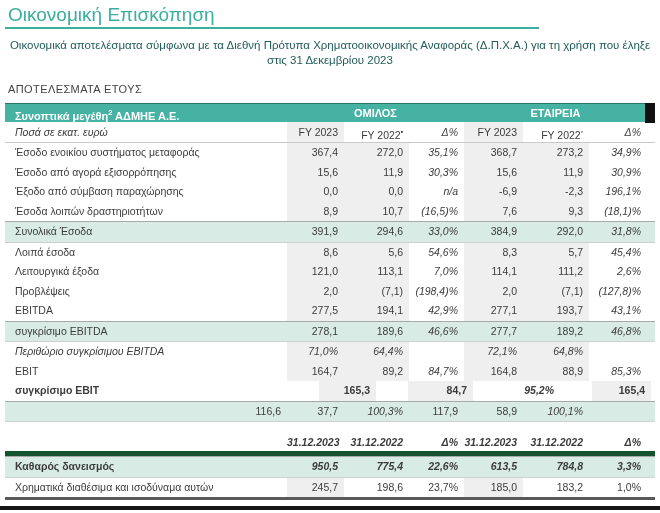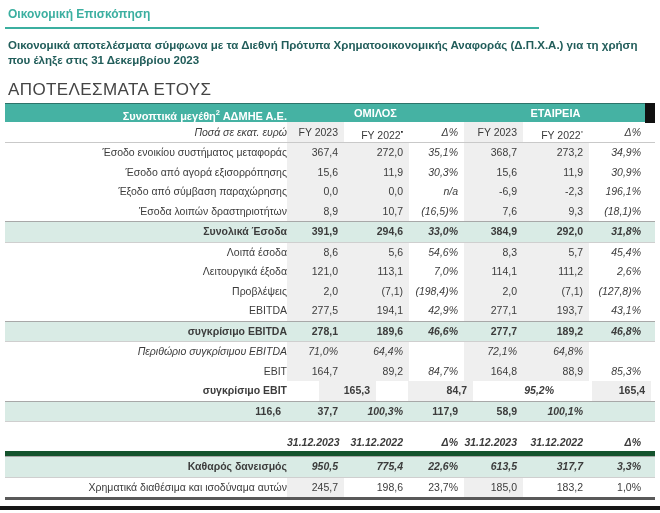--- a/index.html
+++ b/index.html
@@ -7,45 +7,45 @@
   body {
     width:660px; height:513px; overflow:hidden; position:relative;
     font-family:"Liberation Sans", sans-serif; color:#3c3c3c;
     -webkit-font-smoothing:antialiased;
   }
   .page { width:660px; height:513px; position:relative; }
 
   
   .title-wrap { padding:5px 8px 0 8px; }
   .page-title {
-    color:#3bafa0; font-size:12px; font-weight:bold; line-height:19px;
+    color:#3bafa0; font-size:19px; font-weight:normal; line-height:19px;
   }
   .title-underline {
     height:0; border-bottom:2px solid #3bafa0; width:534px; margin:3px 0 0 -3px;
   }
   .subtitle {
     margin:9px 8px 0 8px; max-width:648px;
-    color:#215d5a; font-size:11.5px; font-weight:bold; line-height:15px;
+    color:#215d5a; font-size:11.5px; font-weight:normal; line-height:15px;text-align:center;
   }
   .section-heading {
-    margin:14px 8px 0 8px; color:#444; font-size:17px; letter-spacing:0.4px;
+    margin:14px 8px 0 8px; color:#444; font-size:11px; letter-spacing:0.4px;
     line-height:15px;
   }
 
   
   .table {
     margin:6px 0 0 5px; width:650px; font-size:10.5px;
   }
   .trow {
     display:grid;
     grid-template-columns:282px 57px 65px 55px 59px 66px 58px;
     align-items:center;
   }
   .c { line-height:19.5px; height:19.5px; white-space:nowrap; overflow:hidden; }
-  .c.label { padding-left:4px; text-align:right; }
+  .c.label { padding-left:10px; text-align:left; }
   .c.num { text-align:right; padding-right:6px; }
   .pct { font-style:italic; }
 
   
   .band {
     position:relative; background:#45b2a3; height:19px; color:#fff;
     border-top:1px solid rgba(0,0,0,0.35);
   }
   .band .c { height:19px; line-height:18px; font-weight:bold; font-size:11px; }
   .band .grp { text-align:center; }
@@ -59,21 +59,21 @@
   .subhead .label { font-style:italic; }
   .subhead .dpct { font-style:italic; }
   sup.mark1 { font-size:6.5px; color:#111; }
   sup.mark2 { font-size:6.5px; color:#8f8f8f; }
   sup.h2 { font-size:7.5px; }
 
   
   .shade { background:#efefef; }
 
   
-  .s-total { background:#d9ebe5; font-weight:bold; border-top:1px solid #a8a8a8; border-bottom:1px solid #cfcfcf; }
+  .s-total { background:#d9ebe5; font-weight:normal; border-top:1px solid #a8a8a8; border-bottom:1px solid #cfcfcf; }
   .s-bold { font-weight:bold;gap:32px; }
   .s-italic .c { font-style:italic; }
 
   
   .gap { height:11px; }
   .dates { border-bottom:5px solid #14532d; }
   .dates .c { font-weight:bold; font-style:italic; height:18px; line-height:18px; }
   .sec2-wrap { border-bottom:3px solid #595959; }
   .s-netdebt { background:#d9ebe5; font-weight:bold; border-top:1px solid #a8a8a8; border-bottom:1px solid #cfcfcf; }
   .s-netdebt .c.num { font-style:italic; }
@@ -255,21 +255,21 @@
       <div class="c num">Δ%</div>
     </div>
 
     <div class="sec2-wrap">
         <div class="trow s-netdebt">
           <div class="c label">Καθαρός δανεισμός</div>
           <div class="c num">950,5</div>
           <div class="c num">775,4</div>
           <div class="c num pct">22,6%</div>
           <div class="c num">613,5</div>
-          <div class="c num">317,7</div>
+          <div class="c num">784,8</div>
           <div class="c num pct">3,3%</div>
         </div>
         <div class="trow s-normal">
           <div class="c label">Χρηματικά διαθέσιμα και ισοδύναμα αυτών</div>
           <div class="c num shade">245,7</div>
           <div class="c num">198,6</div>
           <div class="c num pct">23,7%</div>
           <div class="c num shade">185,0</div>
           <div class="c num">183,2</div>
           <div class="c num pct">1,0%</div>

